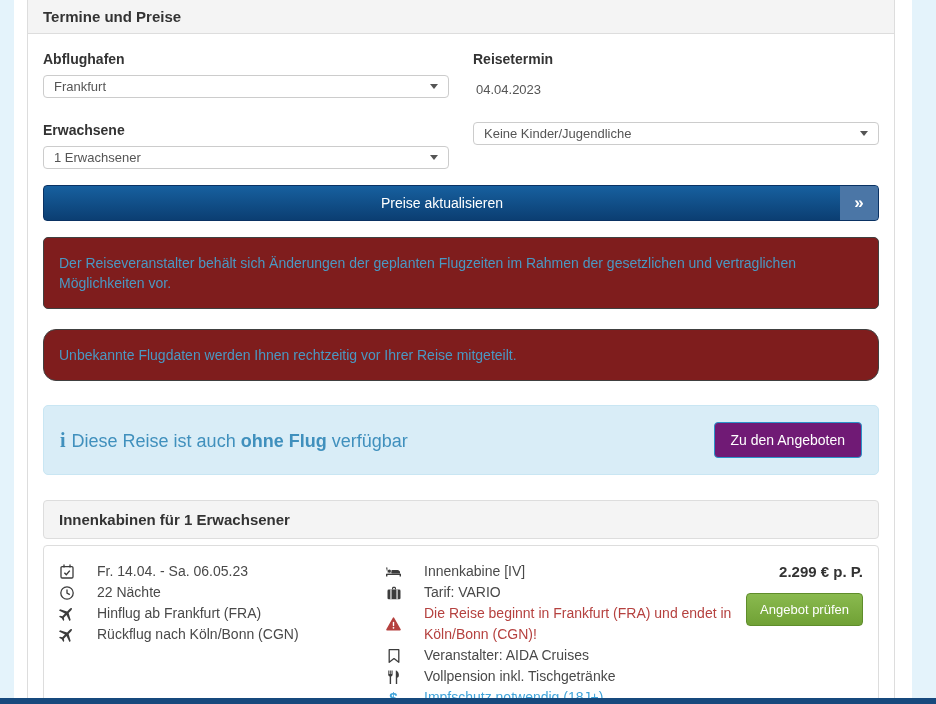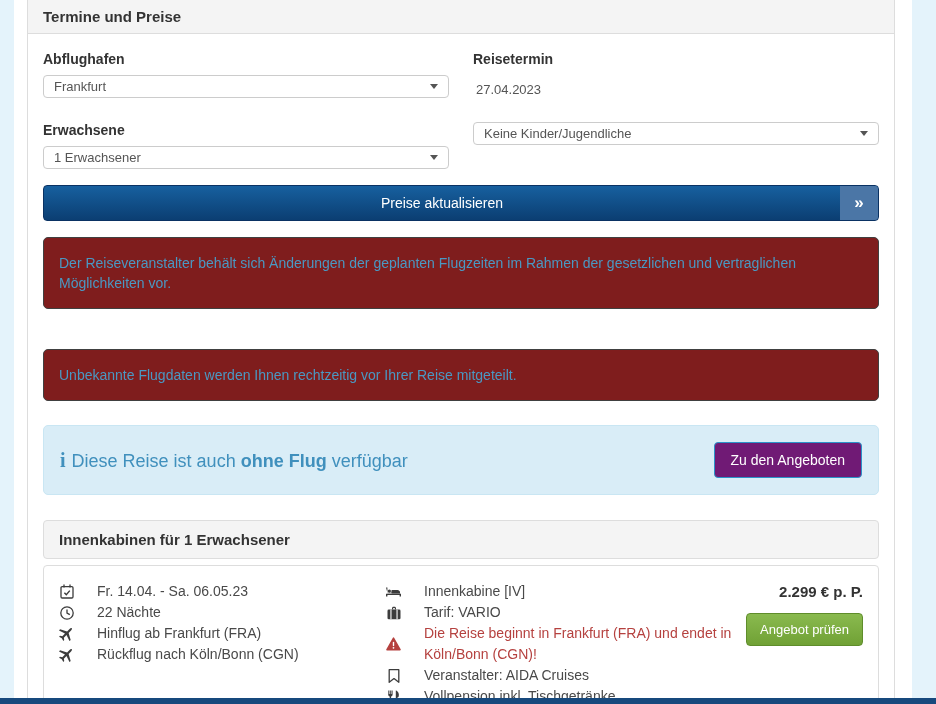--- a/index.html
+++ b/index.html
@@ -52,21 +52,21 @@
   .update-btn .btn-chevron {
     width:38px; background:#4b76a6; display:flex; align-items:center; justify-content:center;
     color:#fff; font-size:17px; font-weight:bold;
   }
 
   .alert {
     background:#7f1d1d; border:1px solid #404040; border-radius:5px;
     color:#4a98c3; font-size:14px; line-height:20px; padding:15px;
   }
   .alert.first { margin-top:16px; }
-  .alert.second { margin-top:40px; }
+  .alert.second { margin-top:20px;border-radius:13px; }
 
   .banner {
     margin-top:24px; background:#d9edf7; border:1px solid #c9e6f3; border-radius:5px;
     padding:16px; display:flex; align-items:center;
   }
   .banner-text { flex:1; font-size:18px; color:#4090bd; }
   .banner-text .info-i {
     font-family:"Liberation Serif", serif; font-weight:bold; font-size:20px; margin-right:6px;
   }
   .banner-text b { font-weight:bold; }
@@ -118,21 +118,21 @@
     <div class="form-grid">
       <div>
         <div class="field-label">Abflughafen</div>
         <div class="select">
           <span class="grow">Frankfurt</span>
           <span class="caret"></span>
         </div>
       </div>
       <div>
         <div class="field-label">Reisetermin</div>
-        <div class="static-value">27.04.2023</div>
+        <div class="static-value">04.04.2023</div>
       </div>
       <div>
         <div class="field-label">Erwachsene</div>
         <div class="select">
           <span class="grow">1 Erwachsener</span>
           <span class="caret"></span>
         </div>
       </div>
       <div>
         <div class="select">

